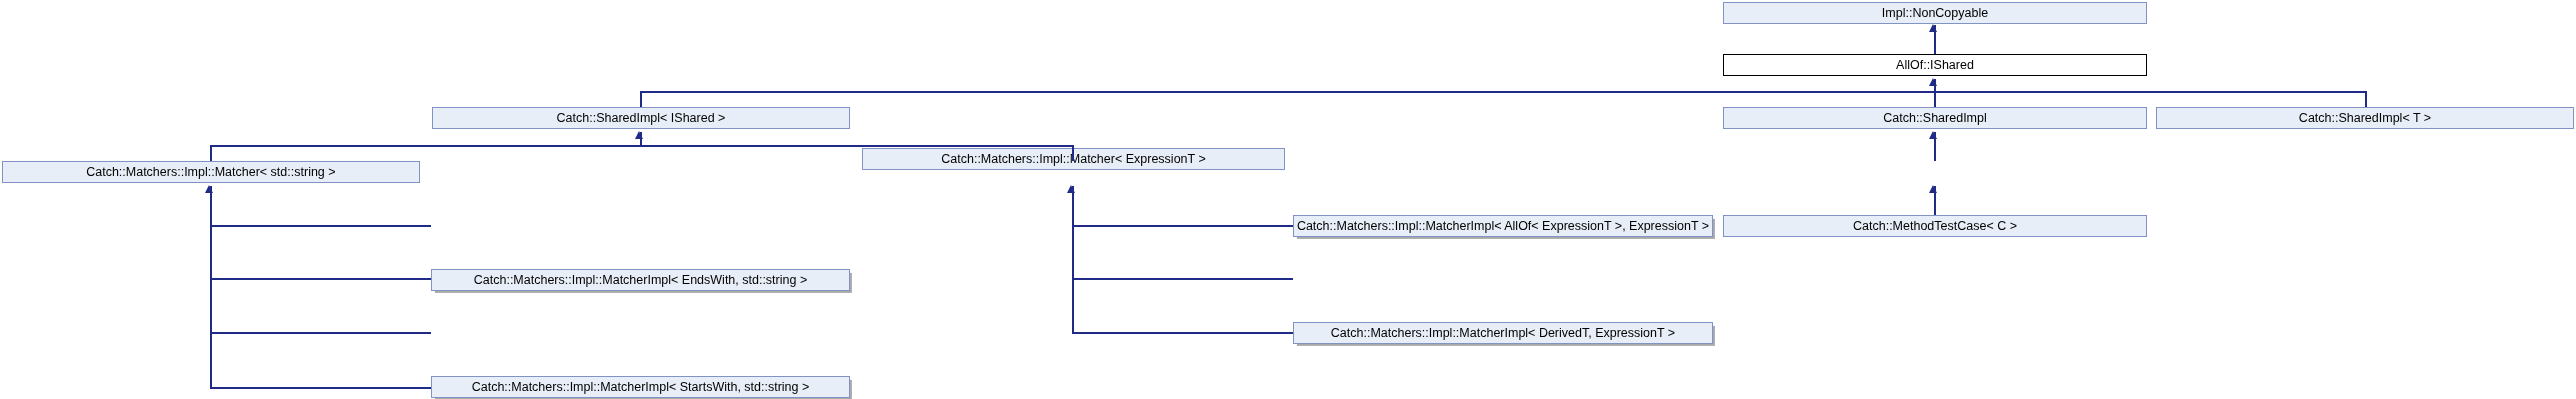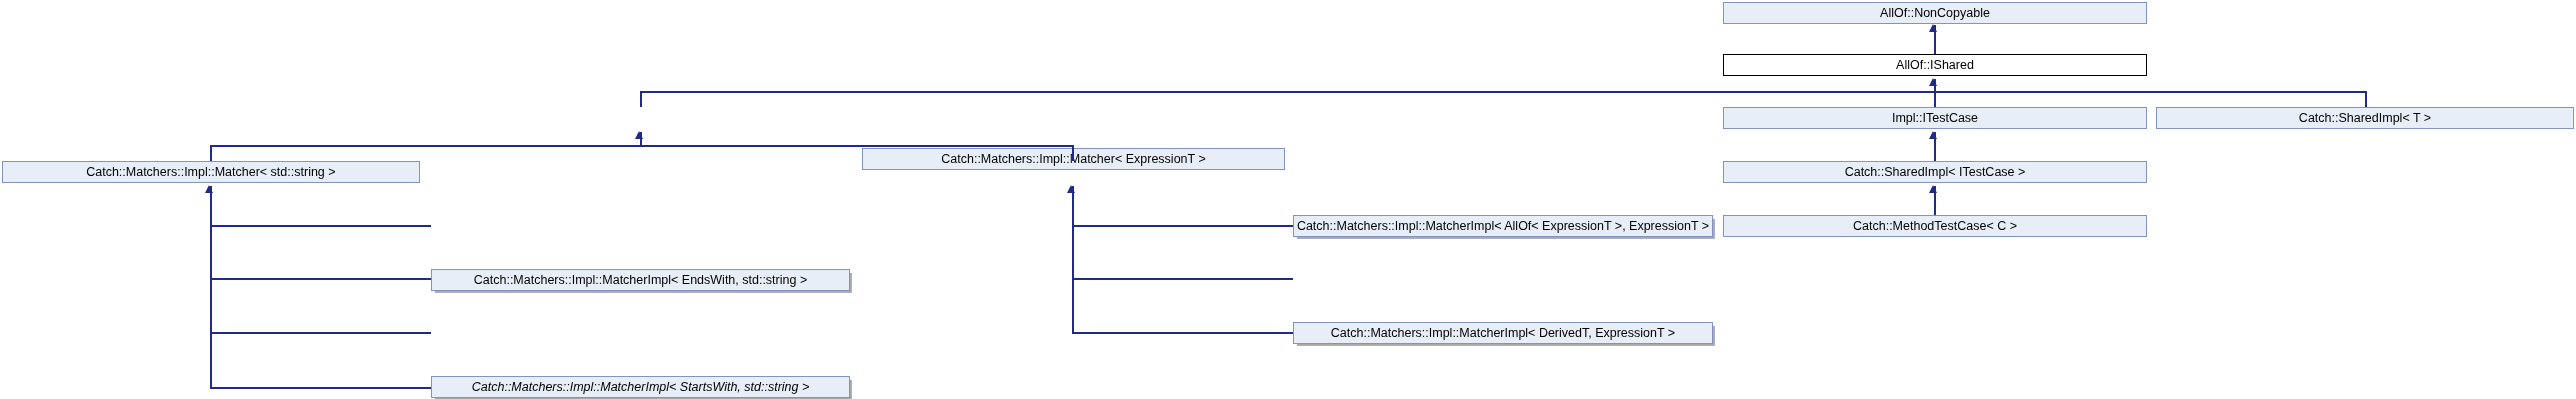--- a/index.html
+++ b/index.html
@@ -56,38 +56,38 @@
     border-left: 4.8px solid transparent;
     border-right: 4.8px solid transparent;
     border-bottom: 8.6px solid var(--edge);
   }
 </style>
 </head>
 <body>
 
 <div class="canvas">
 
-  <div class="node" style="left:1723px; top:1.9px;   width:424px;">AllOf::NonCopyable</div>
+  <div class="node" style="left:1723px; top:1.9px;   width:424px;">Impl::NonCopyable</div>
   <div class="node current" style="left:1723px; top:54px;  width:424px;">AllOf::IShared</div>
 
-  <div class="node" style="left:1723px; top:107px; width:424px;">Impl::ITestCase</div>
+  <div class="node" style="left:432px;  top:107px; width:418px;">Catch::SharedImpl&lt; IShared &gt;</div>
+  <div class="node" style="left:1723px; top:107px; width:424px;">Catch::SharedImpl</div>
   <div class="node" style="left:2156px; top:107px; width:418px;">Catch::SharedImpl&lt; T &gt;</div>
 
   <div class="node" style="left:1.9px;    top:161px; width:418px;">Catch::Matchers::Impl::Matcher&lt; std::string &gt;</div>
   <div class="node" style="left:862px;  top:148px; width:423px;">Catch::Matchers::Impl::Matcher&lt; ExpressionT &gt;</div>
-  <div class="node" style="left:1723px; top:161px; width:424px;">Catch::SharedImpl&lt; ITestCase &gt;</div>
 
   <div class="node shadow" style="left:1293px; top:215px; width:420px;">Catch::Matchers::Impl::MatcherImpl&lt; AllOf&lt; ExpressionT &gt;, ExpressionT &gt;</div>
   <div class="node" style="left:1723px; top:215px; width:424px;">Catch::MethodTestCase&lt; C &gt;</div>
 
   <div class="node shadow" style="left:431px;  top:269px; width:419px;">Catch::Matchers::Impl::MatcherImpl&lt; EndsWith, std::string &gt;</div>
 
   <div class="node shadow" style="left:1293px; top:322px; width:420px;">Catch::Matchers::Impl::MatcherImpl&lt; DerivedT, ExpressionT &gt;</div>
 
-  <div class="node shadow" style="left:431px;  top:376px; width:419px;font-style:italic;">Catch::Matchers::Impl::MatcherImpl&lt; StartsWith, std::string &gt;</div>
+  <div class="node shadow" style="left:431px;  top:376px; width:419px;">Catch::Matchers::Impl::MatcherImpl&lt; StartsWith, std::string &gt;</div>
 
   <div class="edge-v" style="left:1934px; top:25px; height:29px;"></div>
   <div class="arrow-up" style="left:1929px; top:24px;"></div>
 
   <div class="edge-v" style="left:1934px; top:79px;  height:13.4px;"></div>
   <div class="arrow-up" style="left:1929px; top:78px;"></div>
   <div class="edge-h" style="left:640px;  top:91px;  width:1727px;"></div>
   <div class="edge-v" style="left:640px;  top:91px;  height:16.3px;"></div>
   <div class="edge-v" style="left:1934px; top:91px;  height:16.3px;"></div>
   <div class="edge-v" style="left:2365px; top:91px;  height:16.3px;"></div>

